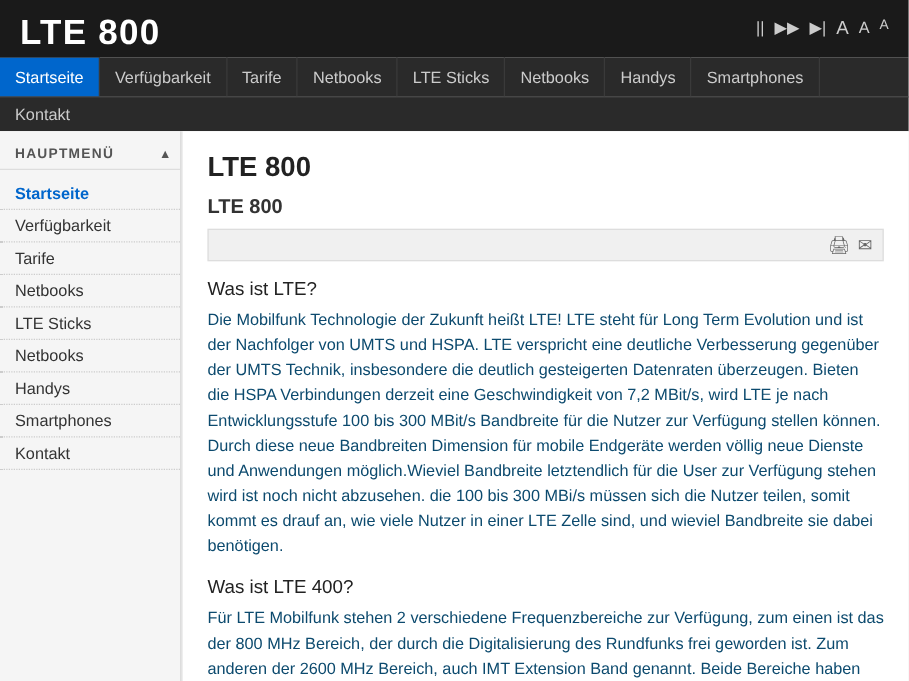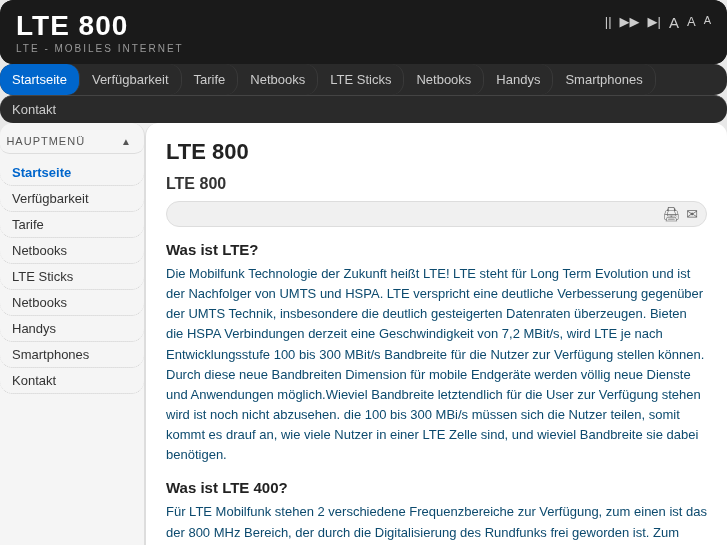--- a/index.html
+++ b/index.html
@@ -1,15 +1,15 @@
 <!DOCTYPE html>
 <html><head>
   <meta charset="utf-8">
   <style>
-    * { margin: 0; padding: 0; box-sizing: border-box; border-radius: 13px; }
+    * { margin: 0; padding: 0; box-sizing: border-box; }
     body { font-family: Arial, Helvetica, sans-serif; font-size: 13px; background: #e8e8e8; color: #333; }
 
     
     #header {
       background: #1a1a1a;
       padding: 10px 16px 4px 16px;
     }
     #site-title {
       font-size: 28px;
       font-weight: bold;
@@ -79,26 +79,26 @@
     
     #sidebar {
       width: 145px;
       min-width: 145px;
       background: #f5f5f5;
       border-right: 1px solid #ddd;
       padding: 12px 0;
     }
     #sidebar-title {
       font-size: 11px;
-      font-weight: normal;
+      font-weight: bold;
       color: #555;
       letter-spacing: 1px;
       padding: 0 12px 6px 12px;
       display: flex;
-      justify-content: flex-end;
+      justify-content: flex-start;
       align-items: center;
       border-bottom: 1px solid #ddd;
       margin-bottom: 6px;
       gap: 36px;
     }
     .sidebar-item {
       padding: 5px 12px;
       font-size: 13px;
       cursor: pointer;
       color: #333;
@@ -134,38 +134,37 @@
       justify-content: flex-end;
       gap: 6px;
     }
     .toolbar-icon {
       cursor: pointer;
       color: #666;
       font-size: 14px;
     }
     .section-heading {
       font-size: 15px;
-      font-weight: bold;
+      font-weight: normal;
       color: #222;
       margin: 14px 0 6px 0;
     }
     .body-text {
       font-size: 13px;
       line-height: 1.55;
       color: #0c4a6e;
       margin-bottom: 10px;
     }
   </style>
 </head>
 <body>
 
 <div style="position:relative; background:#1a1a1a;">
   <div id="header">
     <div id="site-title">LTE 800</div>
-    <div id="site-subtitle">LTE - MOBILES INTERNET</div>
   </div>
   <div id="header-controls">
     <span>||</span>
     <span>▶▶</span>
     <span>▶|</span>
     <span style="font-size:15px;">A</span>
     <span style="font-size:13px;">A</span>
     <span style="font-size:11px;">A</span>
   </div>
 </div>

